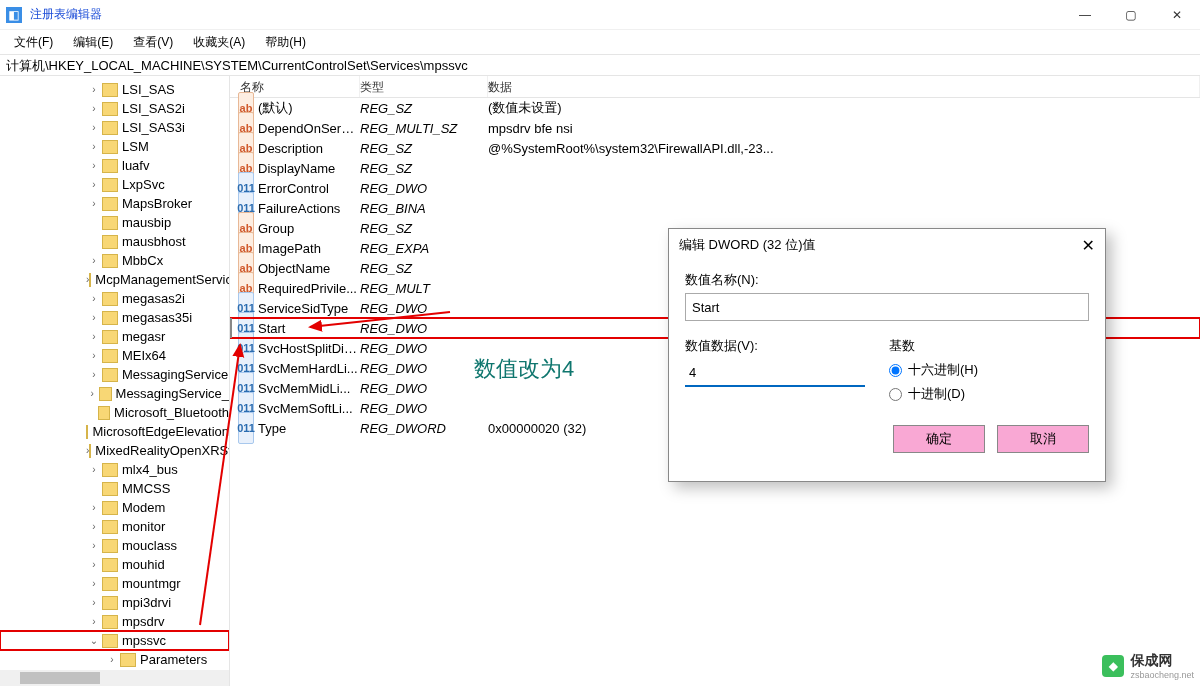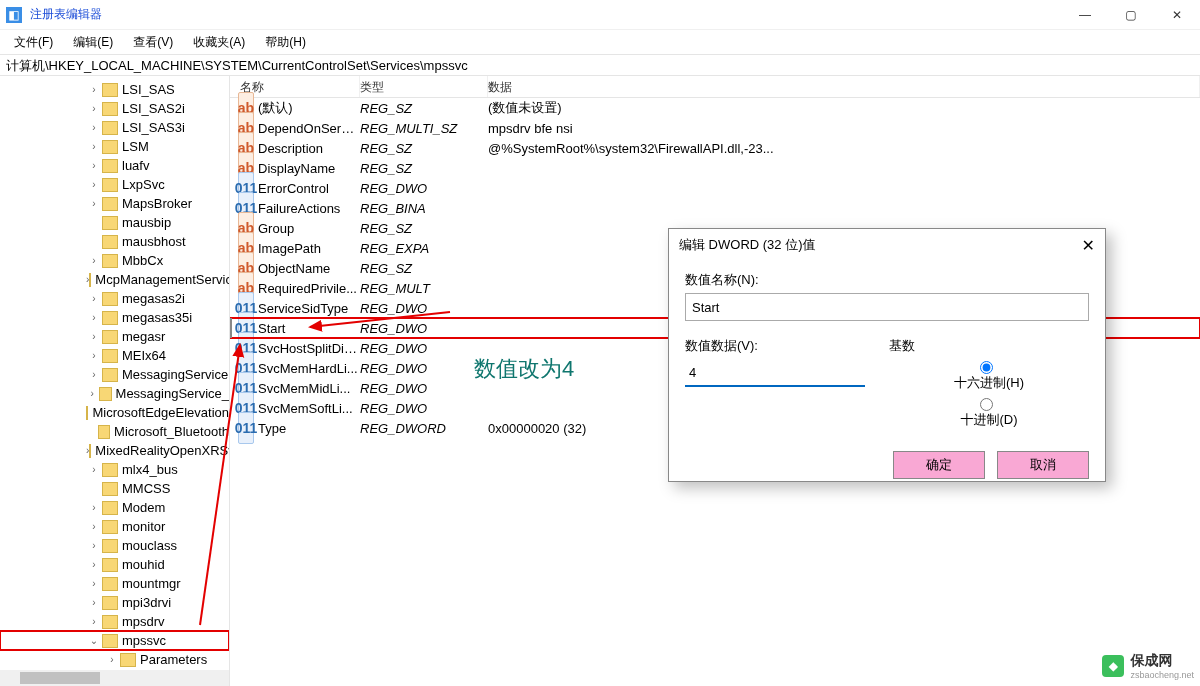--- a/index.html
+++ b/index.html
@@ -39,21 +39,21 @@
 
 .list-pane { flex: 1; position: relative; overflow: hidden; }
 .list-header { display: flex; height: 22px; border-bottom: 1px solid #e5e5e5; font-size: 12px; color: #333; }
 .col-name { width: 130px; padding-left: 10px; }
 .col-type { width: 128px; }
 .col-data { flex: 1; }
 .list-header div { line-height: 22px; border-right: 1px solid #f0f0f0; }
 
 .list-body { }
 .list-row { display: flex; height: 20px; align-items: center; font-size: 13px; }
-.list-row .icon { width: 16px; height: 32px; margin: 0 4px 0 8px; display: inline-flex; align-items: center; justify-content: center; font-size: 14px; font-weight: bold; border-radius: 2px; }
+.list-row .icon { width: 16px; height: 32px; margin: 0 4px 0 8px; display: inline-flex; align-items: center; justify-content: center; font-size: 11px; font-weight: bold; border-radius: 2px; }
 .list-row .icon.str { background: #fdeee2; color: #d0592b; border: 1px solid #e8b896; }
 .list-row .icon.bin { background: #e8f0fb; color: #2b6cb0; border: 1px solid #a8c8ed; }
 .list-row .name { width: 102px; white-space: nowrap; overflow: hidden; text-overflow: ellipsis; }
 .list-row .type { width: 128px; font-style: italic; }
 .list-row .data { flex: 1; white-space: nowrap; overflow: hidden; text-overflow: ellipsis; }
 .list-row.boxed { outline: 2px solid #e30000; outline-offset: -1px; }
 
 .scroll-hint { position: absolute; left: -6px; top: 242px; width: 8px; height: 20px; background: #888; }
 
 
@@ -61,21 +61,21 @@
 .dialog-title { display: flex; align-items: center; height: 32px; padding: 0 10px; font-size: 13px; }
 .dialog-title .close { margin-left: auto; font-size: 16px; }
 .dialog-body { padding: 4px 16px 12px 16px; font-size: 13px; }
 .dlg-label { margin-top: 6px; margin-bottom: 4px; }
 .dlg-field { width: 100%; height: 28px; border: 1px solid #888; padding: 4px 6px; font-size: 13px; background: #fff; }
 .dlg-field.ro { border-color: #aaa; }
 .dlg-row { display: flex; gap: 24px; margin-top: 10px; }
 .dlg-left { width: 180px; }
 .dlg-right { flex: 1; }
 .dlg-value { width: 180px; height: 28px; border: none; border-bottom: 2px solid #0067c0; padding: 2px 4px; font-size: 13px; }
-.dlg-radio { display: flex; align-items: center; margin: 6px 0; font-size: 13px; flex-direction: column; }
+.dlg-radio { display: flex; align-items: center; margin: 6px 0; font-size: 13px; }
 .dlg-radio input { margin-right: 6px; }
 .dlg-buttons { display: flex; gap: 12px; justify-content: flex-end; margin-top: 16px; }
 .dlg-buttons button { width: 92px; height: 28px; background: #f9a8d4; border: 1px solid #888; font-size: 13px; }
 
 
 .anno-text { position: absolute; left: 474px; top: 354px; font-size: 22px; color: #0f766e; font-weight: 500; }
 .arrow-svg { position: absolute; pointer-events: none; }
 
 
 .watermark { position: absolute; right: 6px; bottom: 6px; display: flex; align-items: center; gap: 6px; }
@@ -191,26 +191,26 @@
           <span class="label">MessagingService</span>
         </div>
         <div class="tree-row depth5">
           <span class="chev">›</span>
           <span class="folder"></span>
           <span class="label">MessagingService_</span>
         </div>
         <div class="tree-row depth5">
           <span class="chev none"></span>
           <span class="folder"></span>
+          <span class="label">Microsoft_Bluetooth</span>
+        </div>
+        <div class="tree-row depth5">
+          <span class="chev none"></span>
+          <span class="folder"></span>
           <span class="label">MicrosoftEdgeElevation</span>
-        </div>
-        <div class="tree-row depth5">
-          <span class="chev none"></span>
-          <span class="folder"></span>
-          <span class="label">Microsoft_Bluetooth</span>
         </div>
         <div class="tree-row depth5">
           <span class="chev">›</span>
           <span class="folder"></span>
           <span class="label">MixedRealityOpenXRSvc</span>
         </div>
         <div class="tree-row depth5">
           <span class="chev">›</span>
           <span class="folder"></span>
           <span class="label">mlx4_bus</span>

